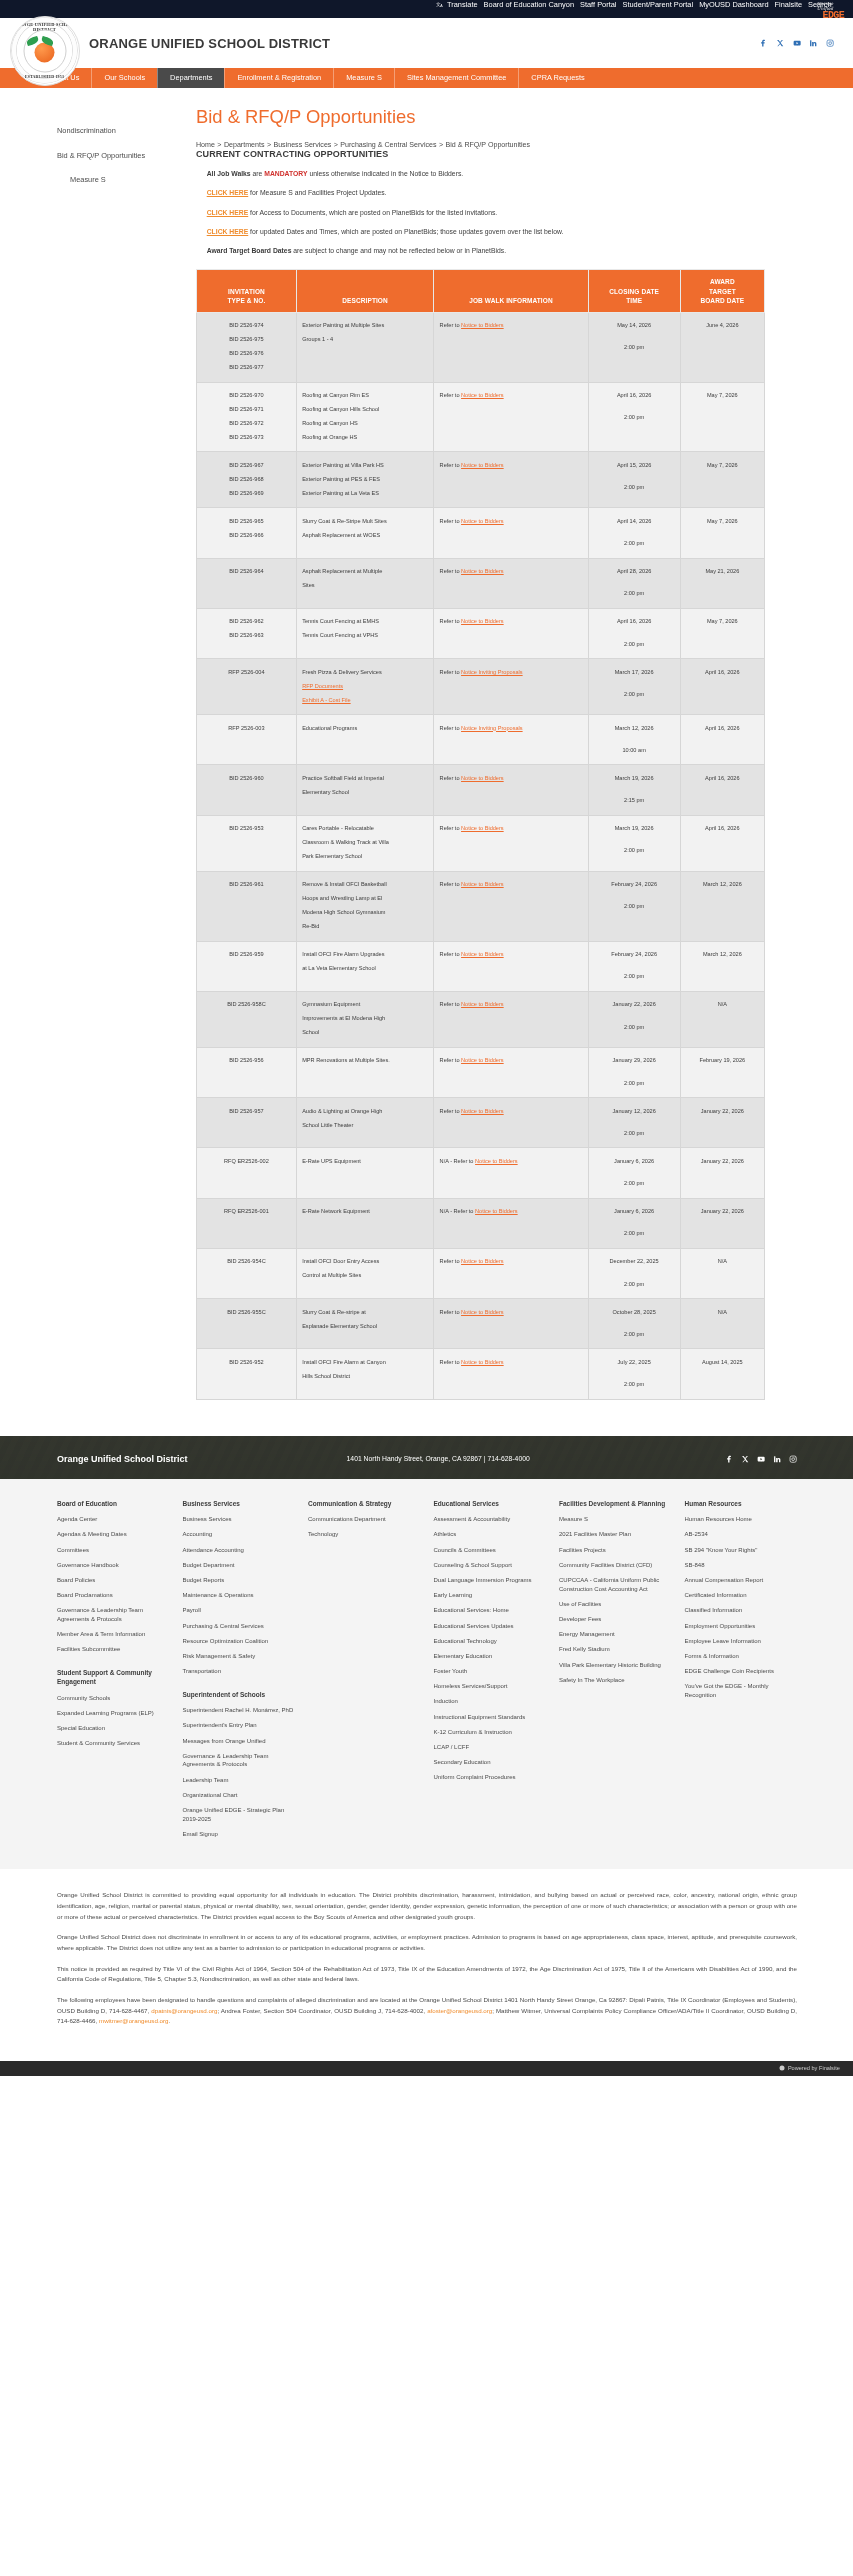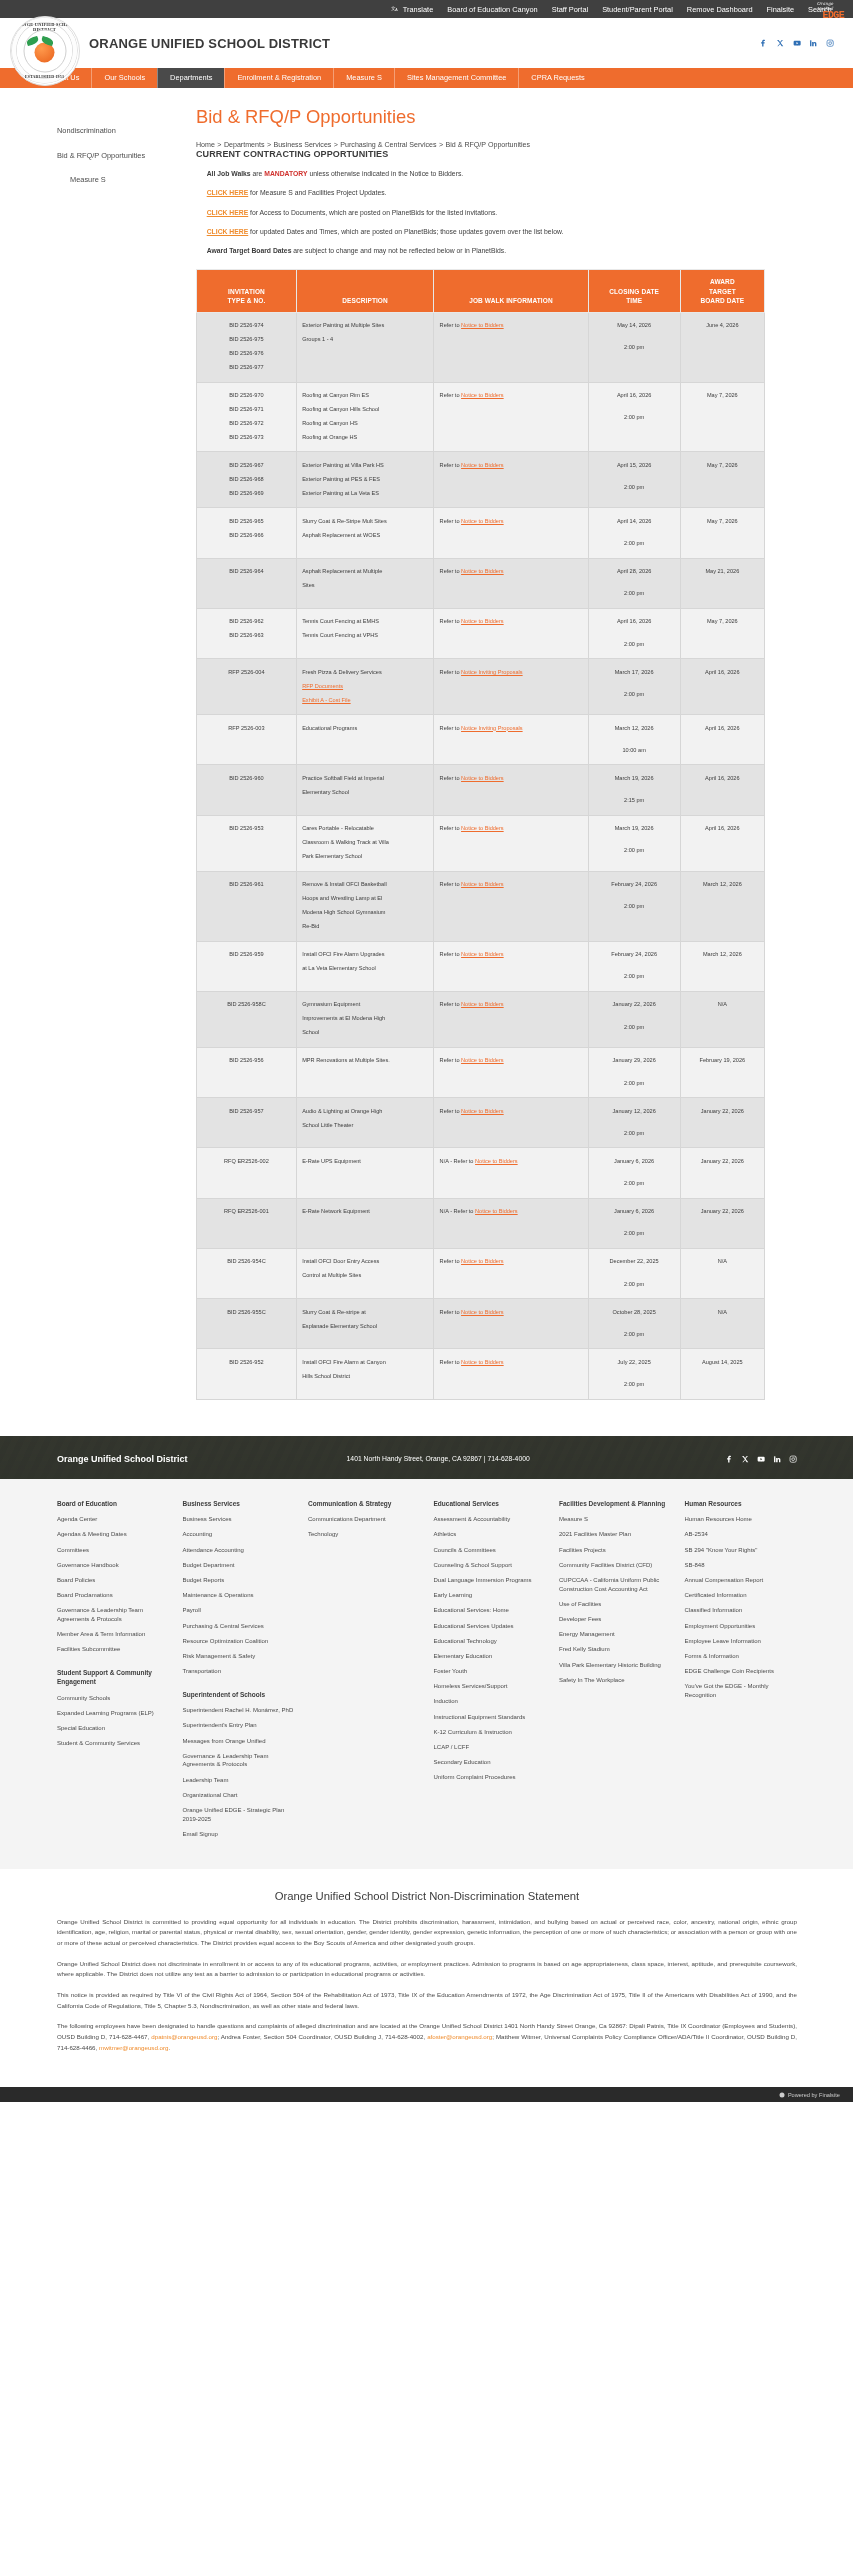--- a/index.html
+++ b/index.html
@@ -6,27 +6,27 @@
   body {
     width: 854px;
     font-family: "Liberation Sans", sans-serif;
     background: #ffffff;
     color: #3c3c3c;
     -webkit-font-smoothing: antialiased;
   }
 
   
   .utility-bar {
-    background: #404040;
+    background: #0f172a;
     height: 18px;
     display: flex;
-    align-items: center;
+    align-items: flex-start;
     justify-content: flex-end;
     padding-right: 22.5px;
-    gap: 14px;
+    gap: 6px;
     position: relative;
   }
   .utility-bar a {
     color: #ffffff;
     font-size: 7.4px;
     text-decoration: none;
     white-space: nowrap;
   }
   .translate-link { display: flex; align-items: center; gap: 3.6px; }
   .translate-glyph { font-size: 6.5px; color: #fff; line-height: 1; }
@@ -365,21 +365,21 @@
       <svg width="7.7" height="6.5" viewBox="0 0 13 11" style="font-size:11px">
           <text x="0" y="8" font-size="8" fill="#fff" font-family="Liberation Serif, serif">文</text>
           <text x="7" y="10" font-size="6" fill="#fff" font-family="Liberation Sans, sans-serif">A</text>
         </svg>
     </span>
     <span>Translate</span>
   </a>
   <a href="#">Board of Education Canyon</a>
   <a href="#">Staff Portal</a>
   <a href="#">Student/Parent Portal</a>
-  <a href="#">Remove Dashboard</a>
+  <a href="#">MyOUSD Dashboard</a>
   <a href="#">Finalsite</a>
   <a href="#">Search</a>
   <div class="edge-logo">
     <span class="edge-script">Orange Unified</span>
     <span class="edge-word">EDGE</span>
   </div>
 </div>
 
 <div class="masthead">
   <div class="crest">
@@ -968,21 +968,20 @@
       <a href="#">Classified Information</a>
       <a href="#">Employment Opportunities</a>
       <a href="#">Employee Leave Information</a>
       <a href="#">Forms &amp; Information</a>
       <a href="#">EDGE Challenge Coin Recipients</a>
       <a href="#">You've Got the EDGE - Monthly Recognition</a>
     </div>
   </div>
 
 <div class="nondisc">
-  <h3>Orange Unified School District Non-Discrimination Statement</h3>
   <p>Orange Unified School District is committed to providing equal opportunity for all individuals in education. The District prohibits discrimination, harassment, intimidation, and bullying based on actual or perceived race, color, ancestry, national origin, ethnic group identification, age, religion, marital or parental status, physical or mental disability, sex, sexual orientation, gender, gender identity, gender expression, genetic information, the perception of one or more of such characteristics; or association with a person or group with one or more of these actual or perceived characteristics. The District provides equal access to the Boy Scouts of America and other designated youth groups.</p>
   <p>Orange Unified School District does not discriminate in enrollment in or access to any of its educational programs, activities, or employment practices. Admission to programs is based on age appropriateness, class space, interest, aptitude, and prerequisite coursework, where applicable. The District does not utilize any test as a barrier to admission to or participation in educational programs or activities.</p>
   <p>This notice is provided as required by Title VI of the Civil Rights Act of 1964, Section 504 of the Rehabilitation Act of 1973, Title IX of the Education Amendments of 1972, the Age Discrimination Act of 1975, Title II of the Americans with Disabilities Act of 1990, and the California Code of Regulations, Title 5, Chapter 5.3, Nondiscrimination, as well as other state and federal laws.</p>
   <p>
     <span>The following employees have been designated to handle questions and complaints of alleged discrimination and are located at the Orange Unified School District 1401 North Handy Street Orange, Ca 92867: Dipali Patnis, Title IX Coordinator (Employees and Students), OUSD Building D, 714-628-4467, </span><a href="#">dpatnis@orangeusd.org</a><span>; Andrea Foster, Section 504 Coordinator, OUSD Building J, 714-628-4002, </span><a href="#">afoster@orangeusd.org</a><span>; Matthew Witmer, Universal Complaints Policy Compliance Officer/ADA/Title II Coordinator, OUSD Building D, 714-628-4466, </span><a href="#">mwitmer@orangeusd.org</a><span>.</span>
   </p>
 </div>
 
 <div class="finalsite-bar">
   <span>

